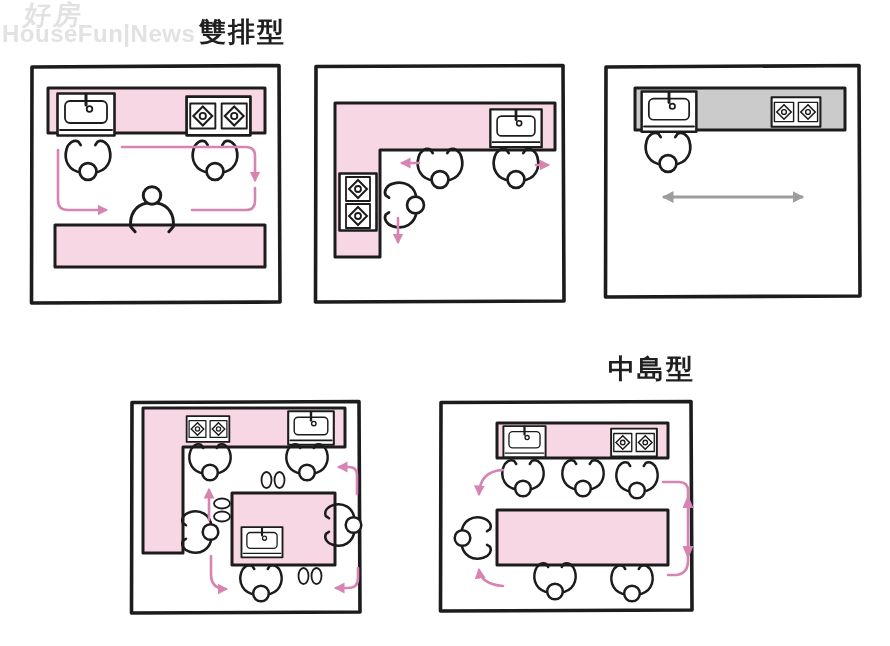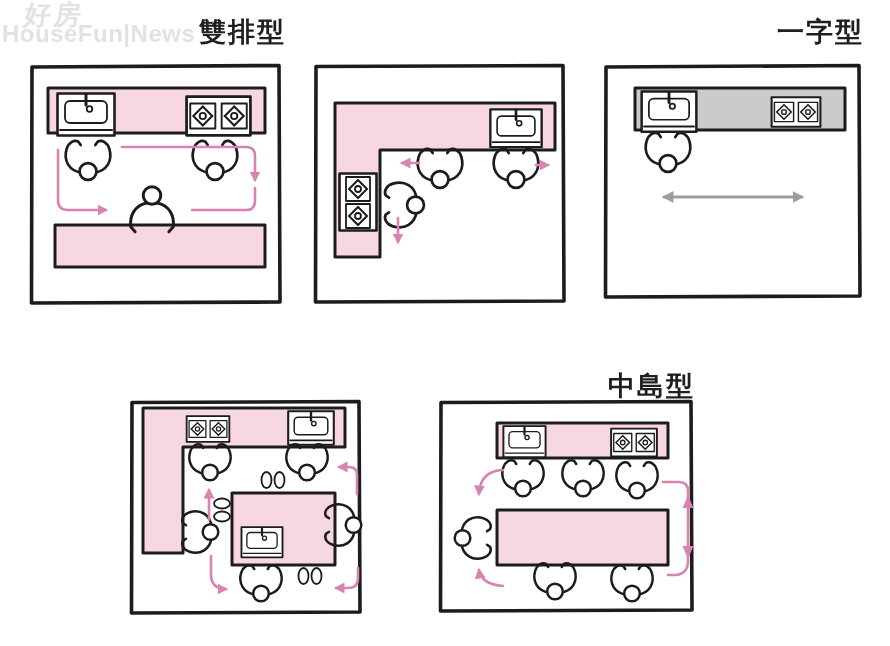--- a/index.html
+++ b/index.html
@@ -43,22 +43,21 @@
 <body>
 
 <div id="canvas">
 
   <div class="wm">
     <div class="l1">好房</div>
     <div class="l2">HouseFun|News</div>
   </div>
 
   <div class="dg-title" style="left:28px;top:14px;width:258px">雙排型</div>
-  <div class="dg-title" style="left:602px;top:14px;width:262px">一字型</div>
-  <div class="dg-title" style="left:437px;top:368px;width:258px">中島型</div>
+  <div class="dg-title" style="left:437px;top:351px;width:258px">中島型</div>
 
   <svg width="0" height="0" style="position:absolute">
     <defs>
       <marker id="m-pink" markerUnits="userSpaceOnUse" markerWidth="13" markerHeight="13" refX="8.5" refY="5.5" orient="auto-start-reverse">
         <path d="M0 0 L10.5 5.5 L0 11 Z" class="ah-pink"></path>
       </marker>
       <marker id="m-gray" markerUnits="userSpaceOnUse" markerWidth="14" markerHeight="14" refX="9.5" refY="6" orient="auto-start-reverse">
         <path d="M0 0 L11.5 6 L0 12 Z" class="ah-gray"></path>
       </marker>
       <symbol id="sym-sink" viewBox="0 0 60 50">

